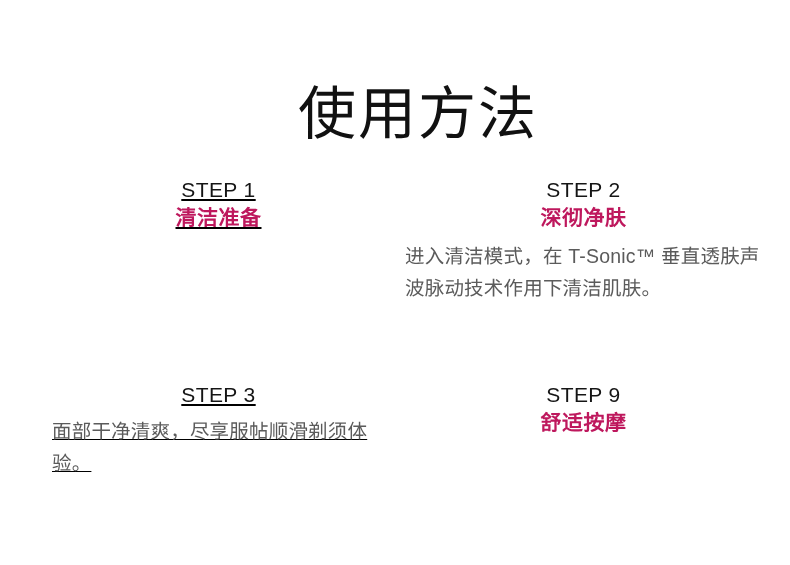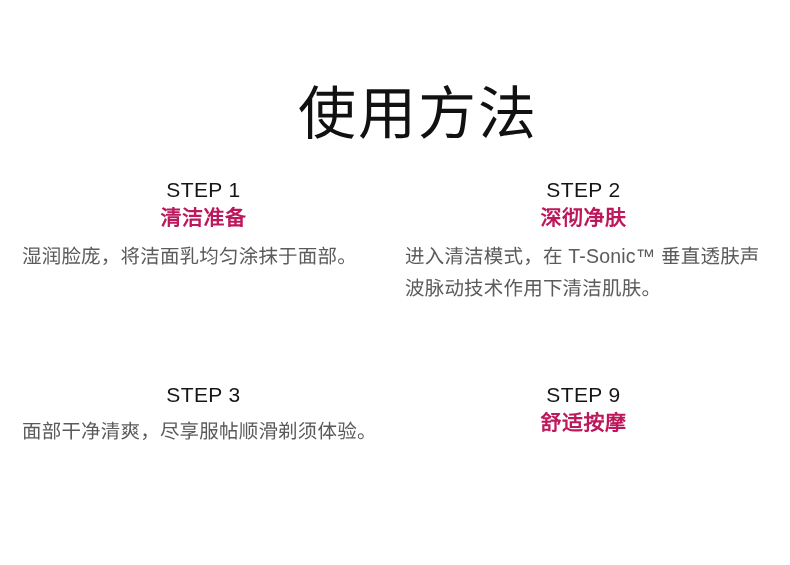--- a/index.html
+++ b/index.html
@@ -52,21 +52,21 @@
     grid-template-rows: 205px 175px;
     box-sizing: border-box;
   }
 
   .step {
     position: relative;
     box-sizing: border-box;
     padding: 0 14px 0 12px;
   }
 
-  .step.col-left  { padding-left: 22px; padding-right: 10px; }
+  .step.col-left  { padding-left: 52px; padding-right: 10px; text-decoration: underline; }
   .step.col-right { padding-left: 10px; padding-right: 28px; }
 
   .step-label {
     text-align: center;
     font-size: 21px;
     line-height: 26px;
     font-weight: 400;
     color: #151515;
     letter-spacing: 0.4px;
     margin: 0;
@@ -103,21 +103,20 @@
 
 <div class="page">
 
   <h1 class="page-title">使用方法</h1>
 
   <div class="steps-grid">
 
     <div class="step col-left">
       <div class="step-label">STEP 1</div>
       <div class="step-heading">清洁准备</div>
-      <p class="step-body">湿润脸庞，将洁面乳均匀涂抹于面部。</p>
     </div>
 
     <div class="step col-right">
       <div class="step-label">STEP 2</div>
       <div class="step-heading">深彻净肤</div>
       <p class="step-body">进入清洁模式，在 T-Sonic™ 垂直透肤声波脉动技术作用下清洁肌肤。</p>
     </div>
 
     <div class="step col-left">
       <div class="step-label">STEP 3</div>

